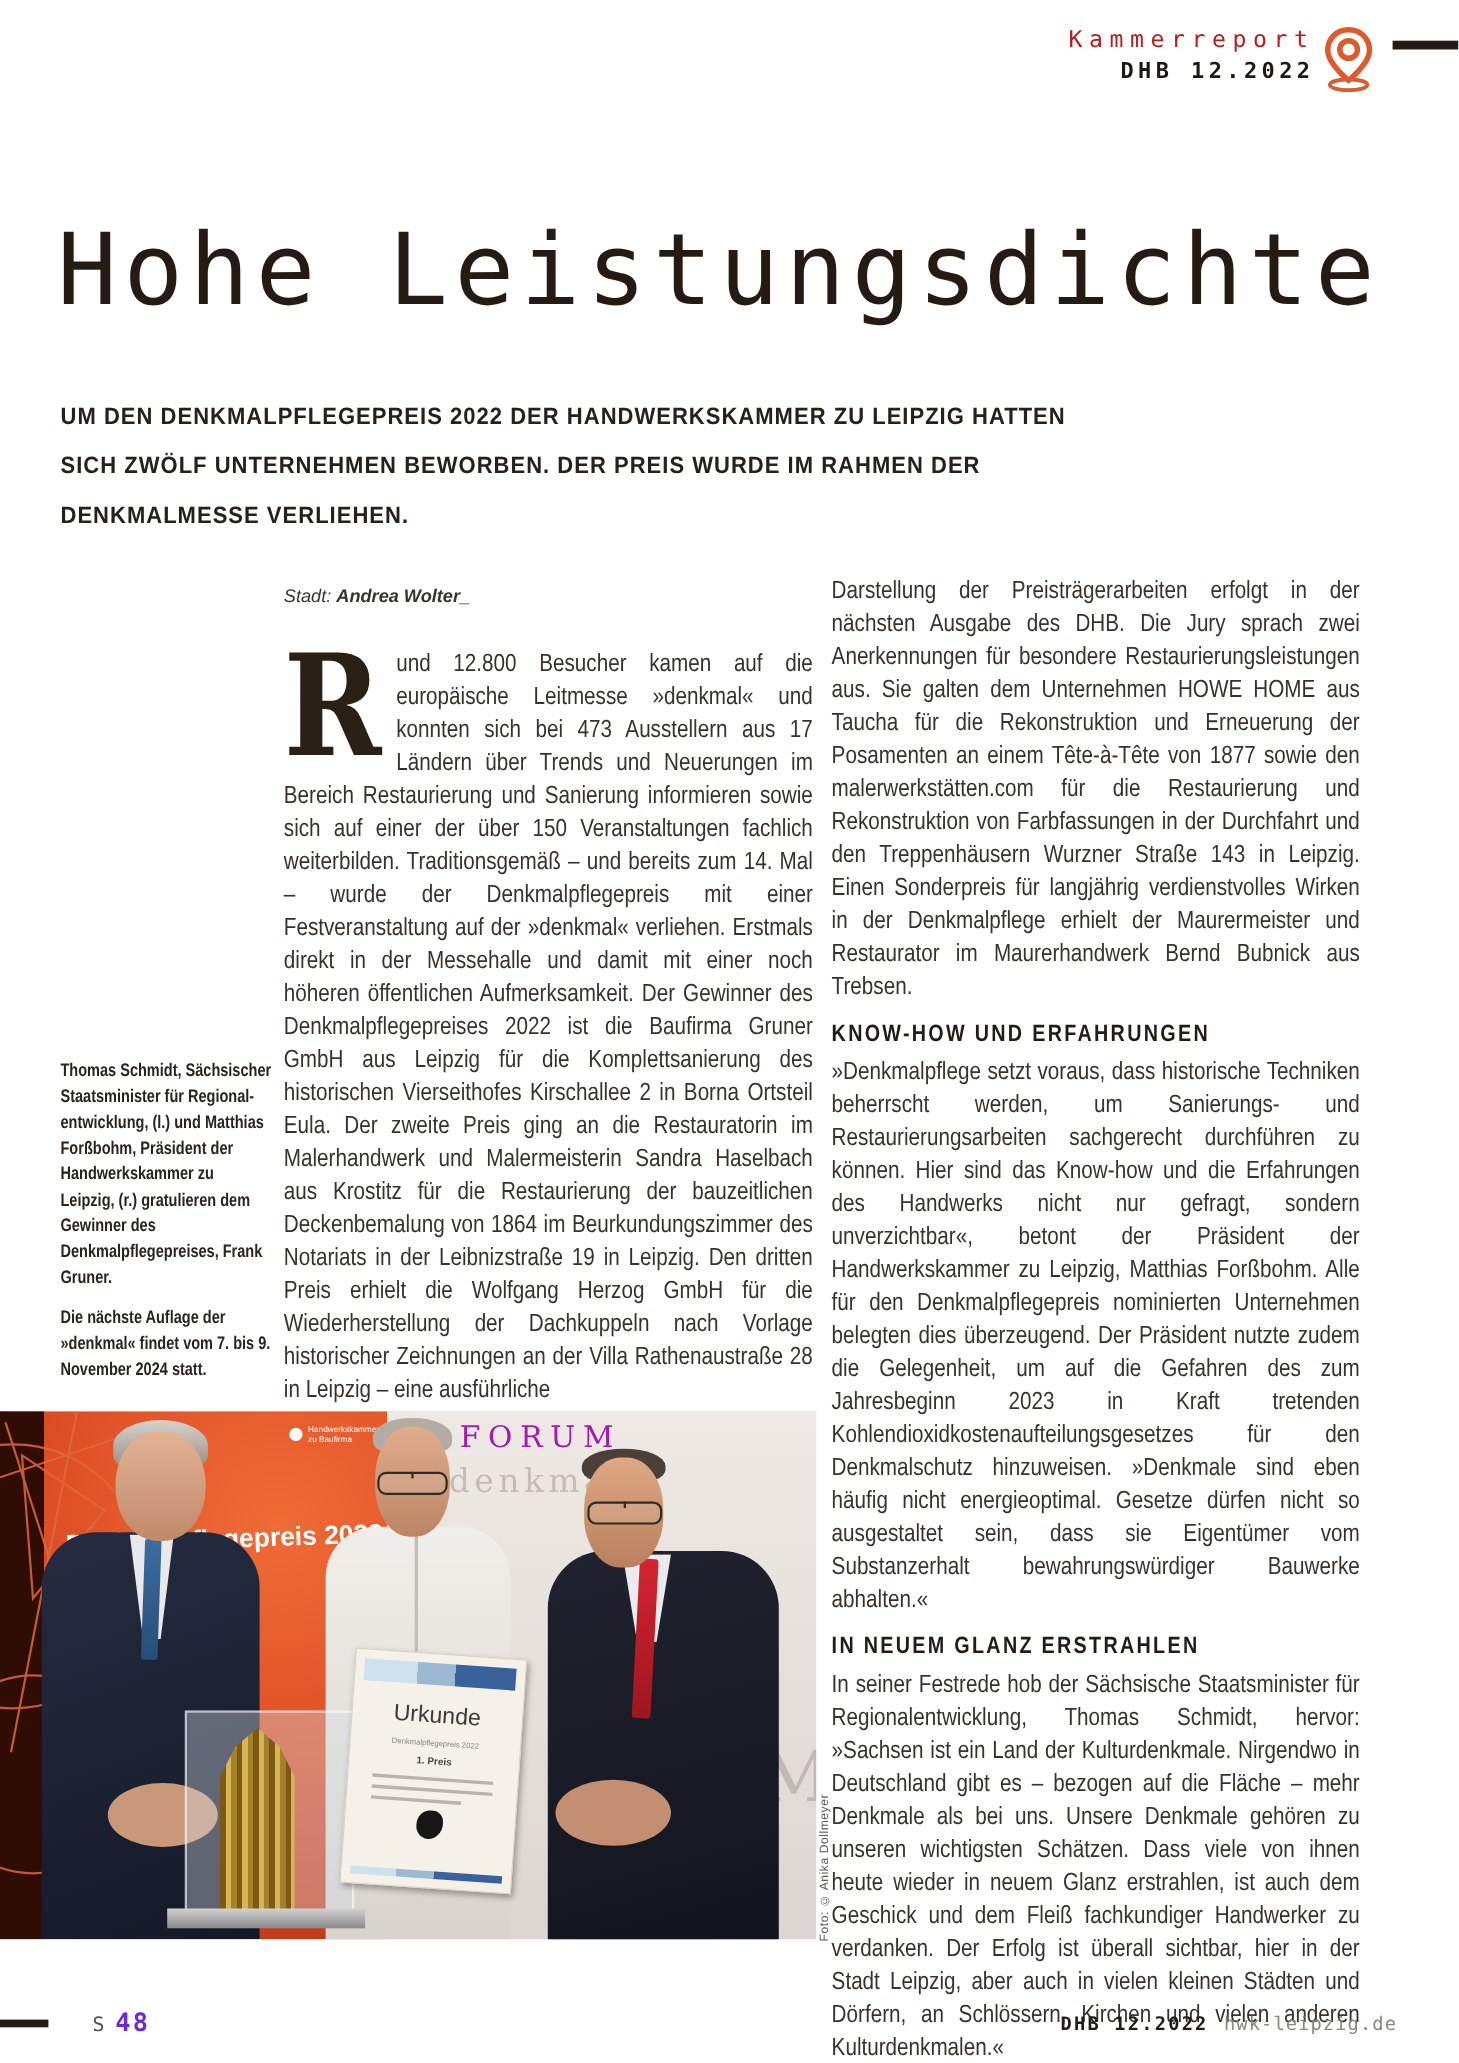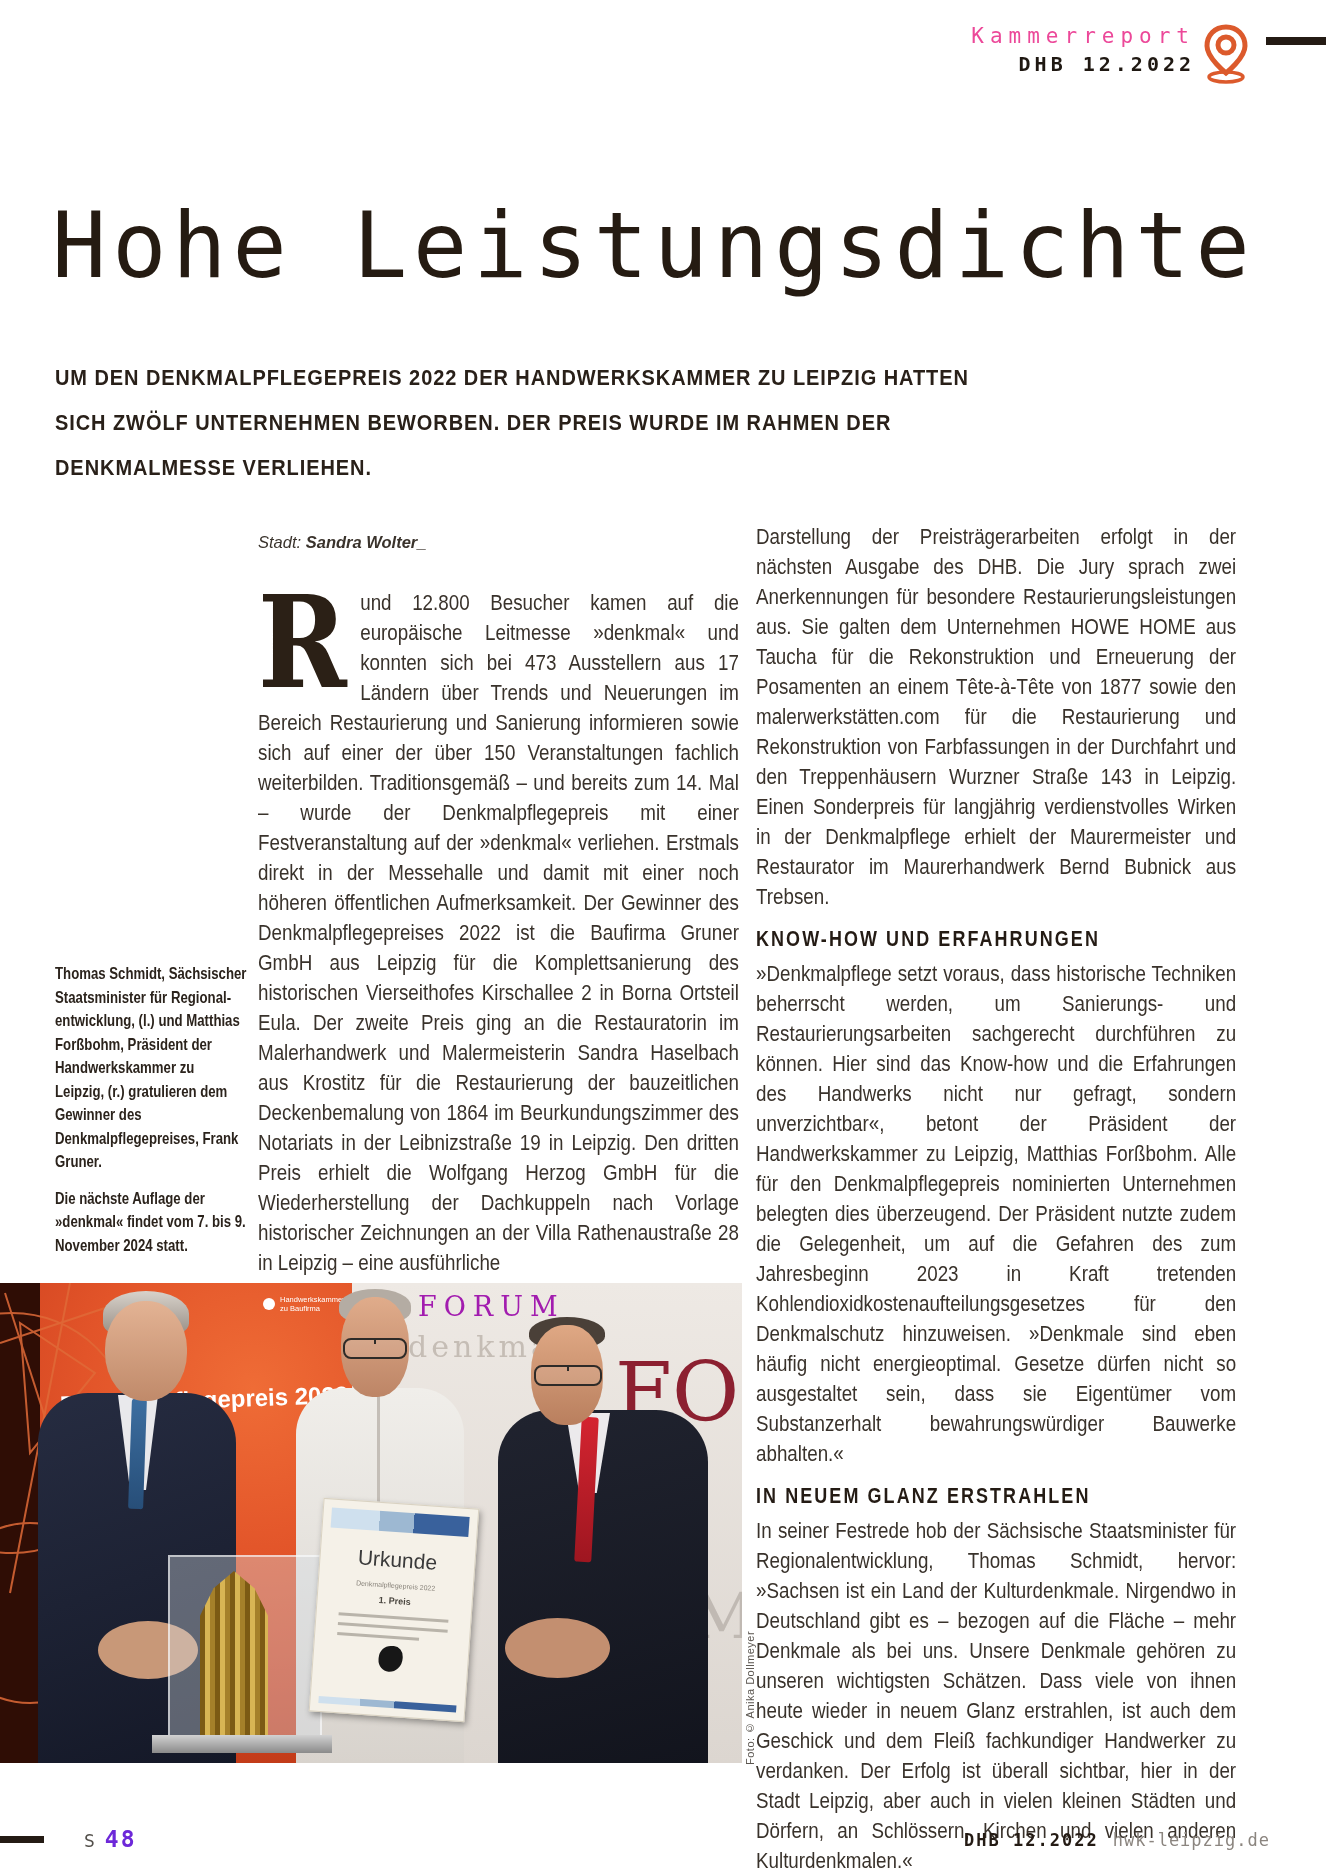--- a/index.html
+++ b/index.html
@@ -2,21 +2,21 @@
 <html lang="de"><head>
 <meta charset="utf-8">
 <style>
   html,body{margin:0;padding:0;background:#fff;}
   .page{position:relative;width:1326px;height:1875px;background:#ffffff;overflow:hidden;
         font-family:"Liberation Sans",sans-serif;color:#35302a;}
   .abs{position:absolute;}
   .mono{font-family:"DejaVu Sans Mono",monospace;}
   .cond{transform-origin:0 0;}
   
-  .hdr-section{top:24px;right:131px;font-size:21px;letter-spacing:6px;color:#ec4899;text-align:right;}
+  .hdr-section{top:24px;right:131px;font-size:21px;letter-spacing:6px;color:#b91c1c;text-align:right;}
   .hdr-issue{top:52px;right:131px;font-size:20px;font-weight:bold;letter-spacing:4px;color:#1f1812;text-align:right;}
   .hdr-bar{left:1266px;top:37px;width:60px;height:8px;background:#241b14;}
   
   .title{left:52px;top:193px;font-size:90px;letter-spacing:6px;color:#251b12;white-space:nowrap;text-align:right;}
   .standfirst{left:55px;top:356px;width:1000px;transform:scaleX(.93);font-size:21.5px;line-height:45px;
               letter-spacing:1px;font-weight:bold;color:#292019;}
   .byline{left:258px;top:533px;font-size:16.5px;font-style:italic;color:#3a332c;}
   .byline b{font-weight:bold;}
   
   .col{font-size:22.5px;line-height:30px;text-align:justify;color:#39322b;transform:scaleX(.835);}
@@ -122,21 +122,21 @@
     <path d="M28 5 C16.5 5 9 13.5 9 24 C9 36 28 51 28 51 C28 51 47 36 47 24 C47 13.5 39.5 5 28 5 Z" fill="none" stroke="#DC5A2C" stroke-width="5"></path>
     <circle cx="28" cy="23" r="8" fill="none" stroke="#DC5A2C" stroke-width="5"></circle>
     <ellipse cx="28" cy="55" rx="17" ry="5" fill="none" stroke="#DC5A2C" stroke-width="3.5"></ellipse>
   </svg>
   <div class="abs hdr-bar"></div>
 
   <h1 class="abs mono title" style="margin:0;font-weight:normal">Hohe Leistungsdichte</h1>
   <div class="abs cond standfirst">UM DEN DENKMALPFLEGEPREIS 2022 DER HANDWERKSKAMMER ZU LEIPZIG HATTEN SICH ZWÖLF UNTERNEHMEN BEWORBEN. DER PREIS WURDE IM RAHMEN DER DENKMALMESSE VERLIEHEN.</div>
   <div class="abs byline">
     <span>Stadt:</span>
-    <b>Sandra Wolter_</b>
+    <b>Andrea Wolter_</b>
   </div>
 
   <div class="abs col cond col1">
     <p><span class="dropcap">R</span><span>und 12.800 Besucher kamen auf die europäische Leitmesse »denkmal« und konnten sich bei 473 Ausstellern aus 17 Ländern über Trends und Neuerungen im Bereich Restaurierung und Sanierung informieren sowie sich auf einer der über 150 Veranstaltungen fachlich weiterbilden. Traditionsgemäß – und bereits zum 14. Mal – wurde der Denkmalpflegepreis mit einer Festveranstaltung auf der »denkmal« verliehen. Erstmals direkt in der Messehalle und damit mit einer noch höheren öffentlichen Aufmerksamkeit. Der Gewinner des Denkmalpflegepreises 2022 ist die Baufirma Gruner GmbH aus Leipzig für die Komplettsanierung des historischen Vierseithofes Kirschallee 2 in Borna Ortsteil Eula. Der zweite Preis ging an die Restauratorin im Malerhandwerk und Malermeisterin Sandra Haselbach aus Krostitz für die Restaurierung der bauzeitlichen Deckenbemalung von 1864 im Beurkundungszimmer des Notariats in der Leibnizstraße 19 in Leipzig. Den dritten Preis erhielt die Wolfgang Herzog GmbH für die Wiederherstellung der Dachkuppeln nach Vorlage historischer Zeichnungen an der Villa Rathenaustraße 28 in Leipzig – eine ausführliche</span></p>
   </div>
 
   <div class="abs col cond col2">
     <p>Darstellung der Preisträgerarbeiten erfolgt in der nächsten Ausgabe des DHB. Die Jury sprach zwei Anerkennungen für besondere Restaurierungsleistungen aus. Sie galten dem Unternehmen HOWE HOME aus Taucha für die Rekonstruktion und Erneuerung der Posamenten an einem Tête-à-Tête von 1877 sowie den malerwerkstätten.com für die Restaurierung und Rekonstruktion von Farbfassungen in der Durchfahrt und den Treppenhäusern Wurzner Straße 143 in Leipzig. Einen Sonderpreis für langjährig verdienstvolles Wirken in der Denkmalpflege erhielt der Maurermeister und Restaurator im Maurerhandwerk Bernd Bubnick aus Trebsen.</p>
     <h3 class="colhead">KNOW-HOW UND ERFAHRUNGEN</h3>
     <p>»Denkmalpflege setzt voraus, dass historische Techniken beherrscht werden, um Sanierungs- und Restaurierungsarbeiten sachgerecht durchführen zu können. Hier sind das Know-how und die Erfahrungen des Handwerks nicht nur gefragt, sondern unverzichtbar«, betont der Präsident der Handwerkskammer zu Leipzig, Matthias Forßbohm. Alle für den Denkmalpflegepreis nominierten Unternehmen belegten dies überzeugend. Der Präsident nutzte zudem die Gelegenheit, um auf die Gefahren des zum Jahresbeginn 2023 in Kraft tretenden Kohlendioxidkostenaufteilungsgesetzes für den Denkmalschutz hinzuweisen. »Denkmale sind eben häufig nicht energieoptimal. Gesetze dürfen nicht so ausgestaltet sein, dass sie Eigentümer vom Substanzerhalt bewahrungswürdiger Bauwerke abhalten.«</p>
@@ -159,21 +159,20 @@
         <circle cx="30" cy="330" r="90"></circle>
         <line x1="5" y1="10" x2="140" y2="430"></line>
         <line x1="70" y1="0" x2="10" y2="310"></line>
         <line x1="0" y1="60" x2="120" y2="20"></line>
         <path d="M20 40 L95 90 L30 170 Z"></path>
       </g>
     </svg>
 
     <span class="abs bw bw0">FORUM</span>
     <span class="abs bw bw1">denkmal</span>
-    <span class="abs bw bw3">FO</span>
     <span class="abs bw bw4">denkmal</span>
     <span class="abs bw bw5">M</span>
 
     <div class="abs scr-logo">
       <span class="dot"></span>
       <span class="t">
         <span>Handwerkskammer</span><br>
         <span>zu Baufirma</span>
       </span>
     </div>

